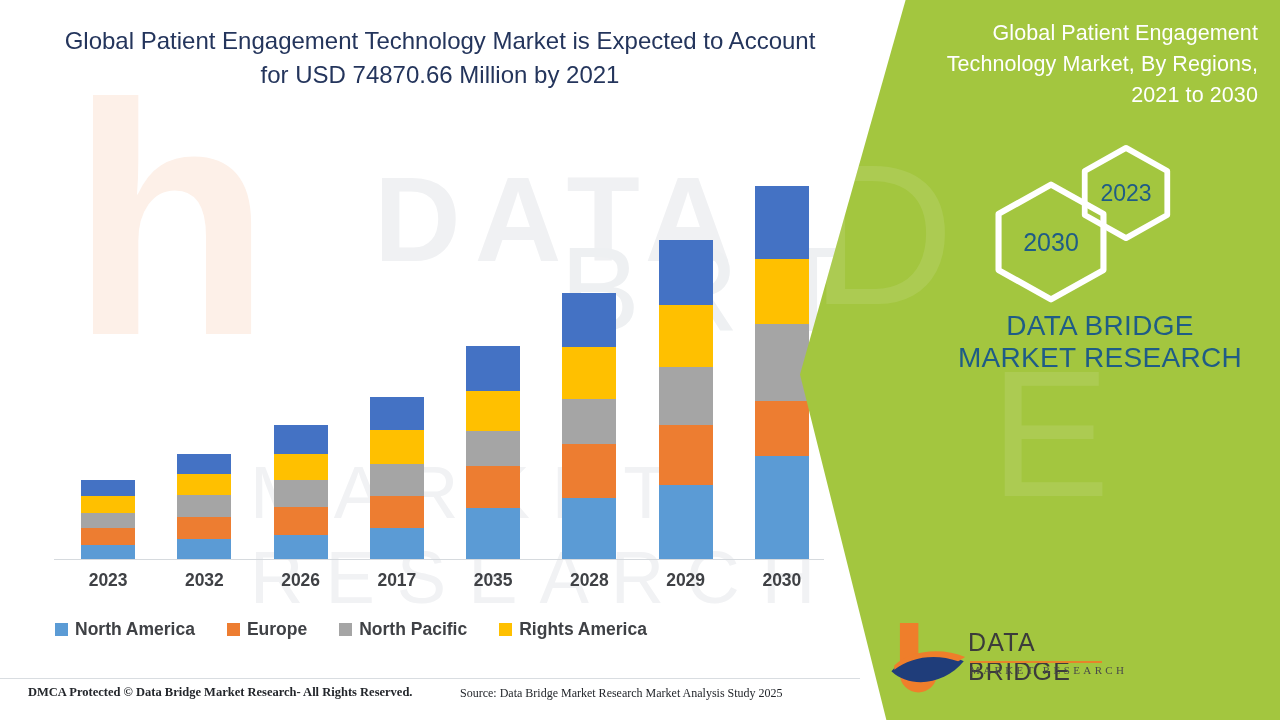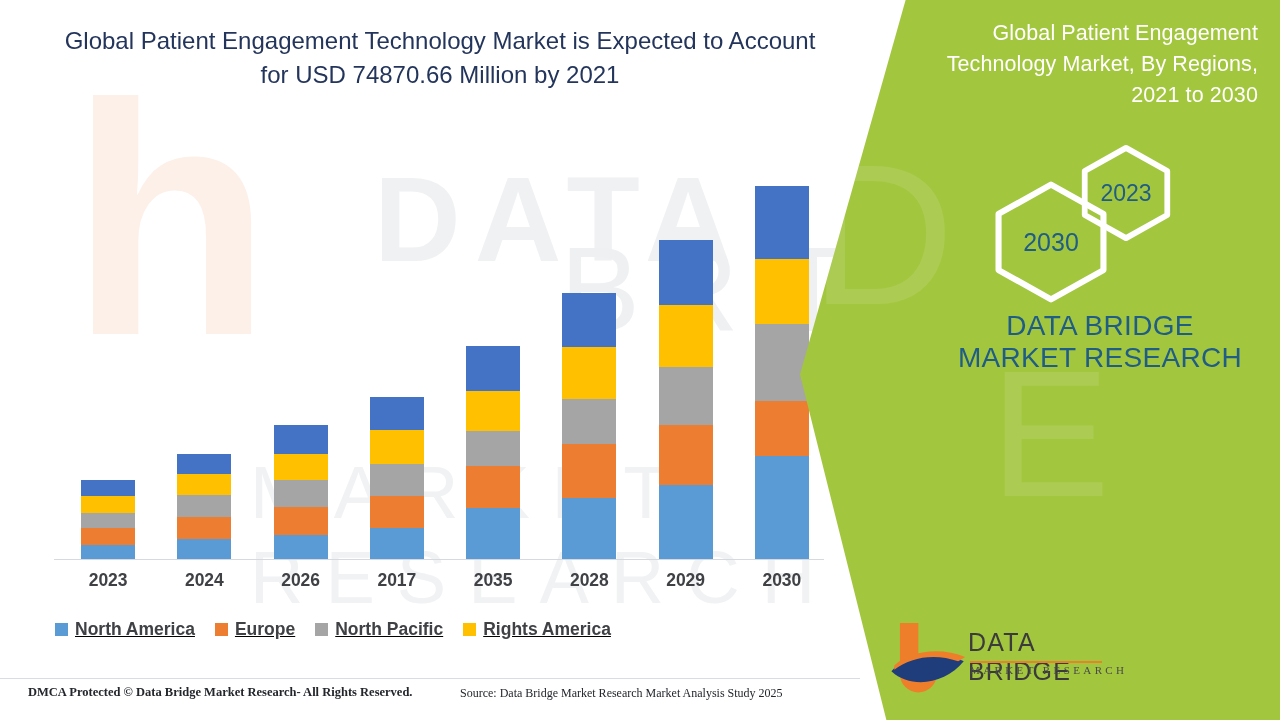--- a/index.html
+++ b/index.html
@@ -109,21 +109,21 @@
 
   #xlabels{position:absolute;left:20px;top:450px;width:770px;height:30px;}
   .xlabel{
     position:absolute;width:96px;text-align:center;
     font-size:17.5px;font-weight:700;color:#3f4145;
   }
 
   
   #legend{
     position:absolute;left:55px;top:615px;width:790px;height:28px;
-    display:flex;align-items:center;gap:4px;text-decoration:underline;
+    display:flex;align-items:center;gap:16px;
   }
   .legend-item{display:flex;align-items:center;margin-right:16px;}
   .legend-swatch{width:13px;height:13px;margin-right:7px;flex:0 0 auto;}
   .legend-label{font-size:17.5px;font-weight:700;color:#3f4145;white-space:nowrap;}
 
   
   #footer-rule{position:absolute;left:0;top:678px;width:860px;height:1px;background:#d9dde1;}
   #footer-left{
     position:absolute;left:28px;top:685px;
     font-size:12.5px;font-weight:700;color:#23262b;
@@ -202,21 +202,21 @@
         <div class="seg" title="Middle East and Africa 2030: 14655" style="height: 73.0101px; background: rgb(68, 114, 196);"></div>
         <div class="seg" title="South America 2030: 13045" style="height: 64.9892px; background: rgb(255, 192, 0);"></div>
         <div class="seg" title="Asia Pacific 2030: 15455" style="height: 76.9956px; background: rgb(165, 165, 165);"></div>
         <div class="seg" title="Europe 2030: 11040" style="height: 55.0005px; background: rgb(237, 125, 49);"></div>
         <div class="seg" title="North America 2030: 20675" style="height: 103.001px; background: rgb(91, 155, 213);"></div>
       </div>
     </div>
   <div id="axis-line"></div>
   <div id="xlabels">
       <div class="xlabel" style="left: 0.125px;">2023</div>
-      <div class="xlabel" style="left: 96.375px;">2024</div>
+      <div class="xlabel" style="left: 96.375px;">2032</div>
       <div class="xlabel" style="left: 192.625px;">2026</div>
       <div class="xlabel" style="left: 288.875px;">2017</div>
       <div class="xlabel" style="left: 385.125px;">2035</div>
       <div class="xlabel" style="left: 481.375px;">2028</div>
       <div class="xlabel" style="left: 577.625px;">2029</div>
       <div class="xlabel" style="left: 673.875px;">2030</div>
     </div>
 </div>
 
 <div id="legend">

